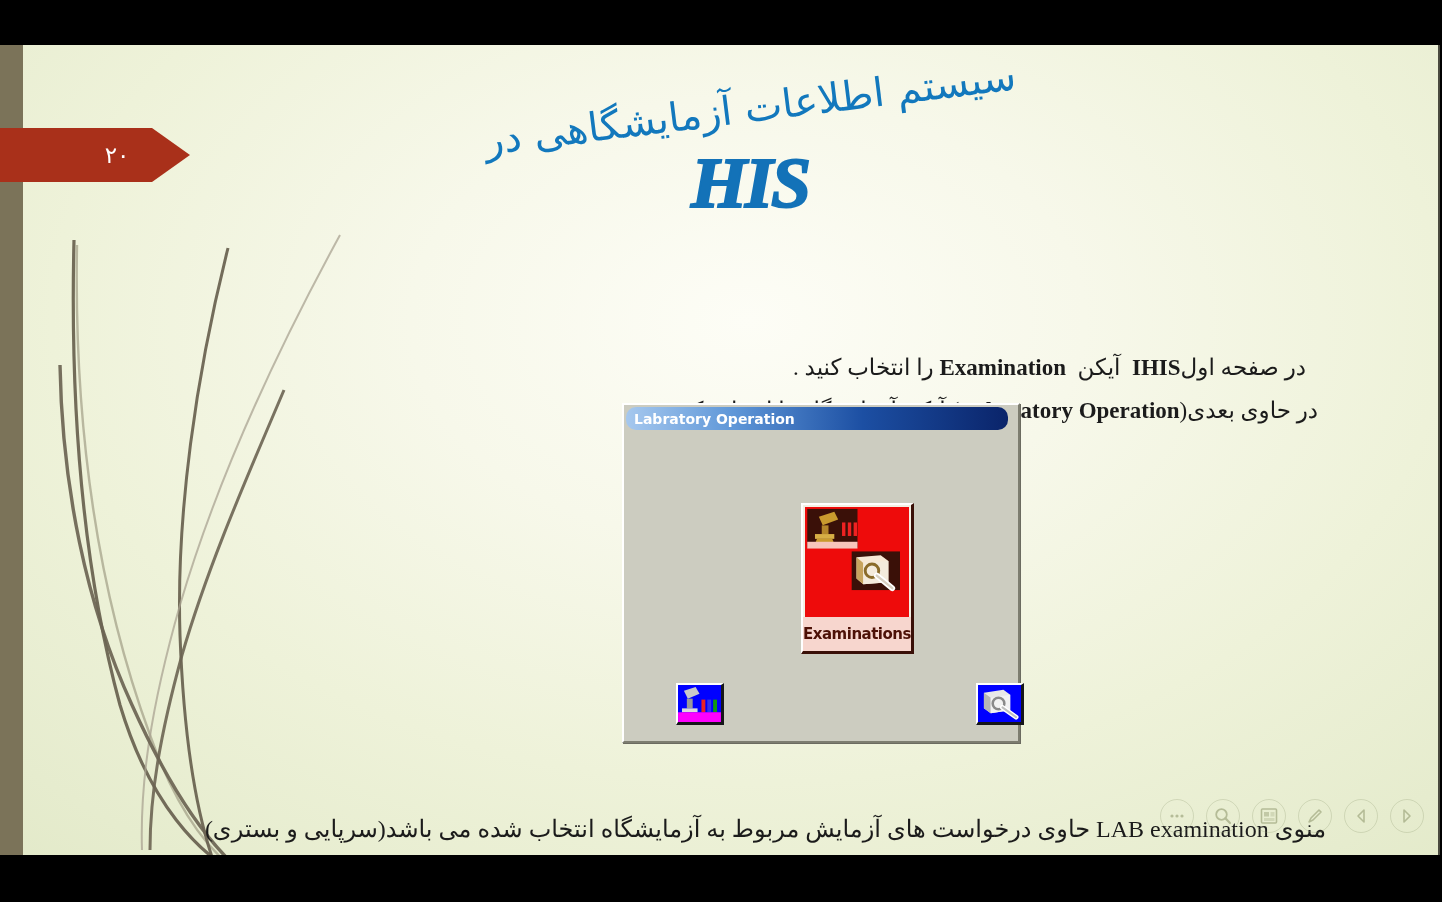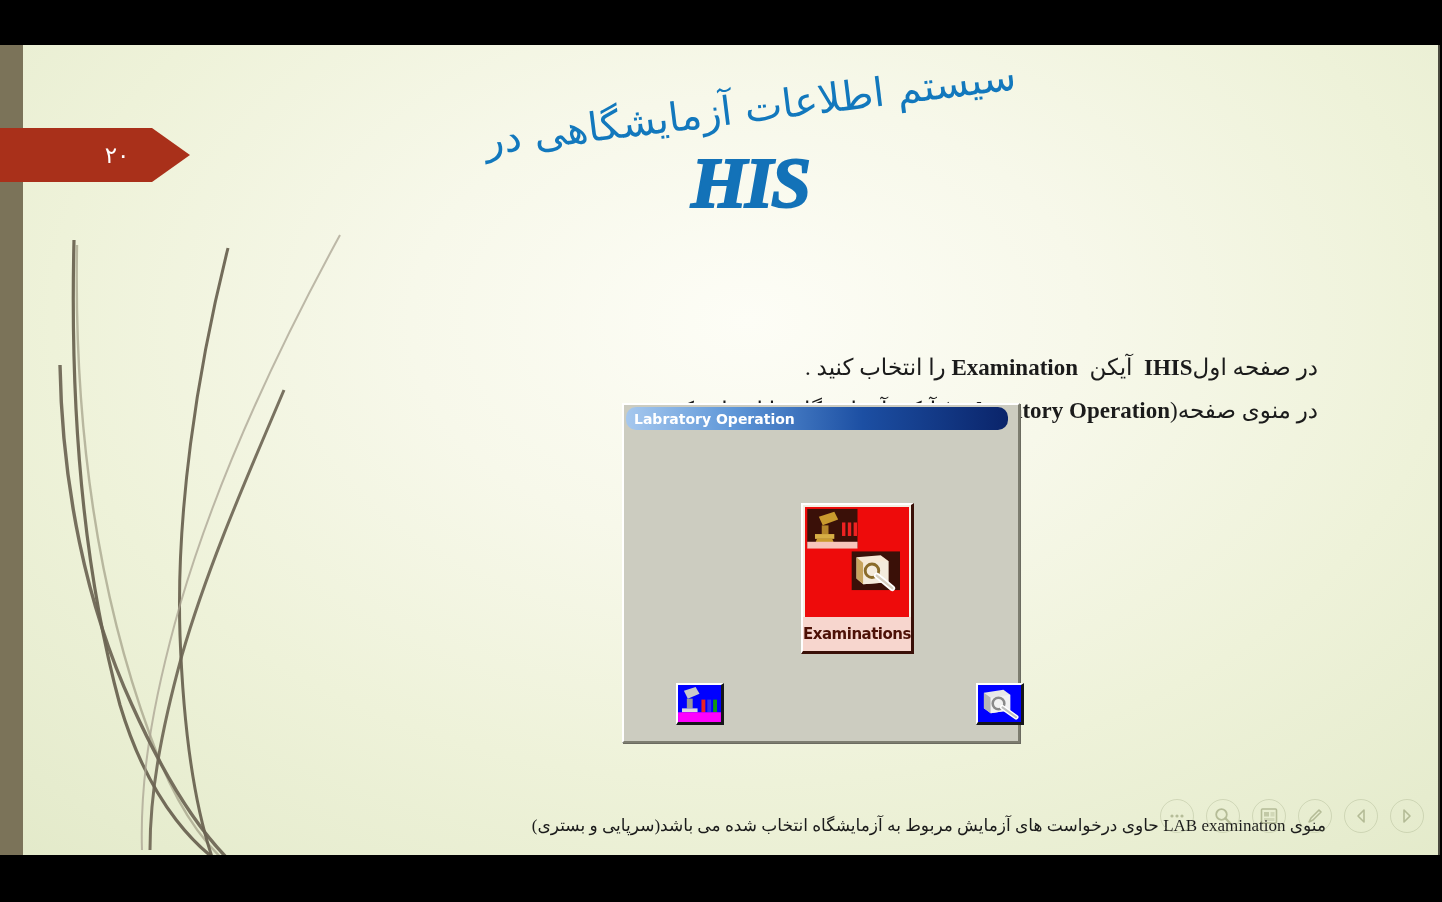--- a/index.html
+++ b/index.html
@@ -86,25 +86,25 @@
   
   .body-line{
     position:absolute;
     direction:rtl;
     text-align:right;
     color:#1b1b1b;
     font-family:"Liberation Serif", serif;
     font-size:23px;
     white-space:nowrap;
   }
-  #line-1{ right:120px; top:309px; }
+  #line-1{ right:132px; top:309px; }
   #line-2{ right:120px; top:352px; }
   #line-3{
     right:112px; top:770px;
-    font-size:17px;
+    font-size:24px;
     white-space:nowrap;
   }
   .en{
     font-family:"Liberation Serif", serif;
     font-weight:bold;
     direction:ltr;
     unicode-bidi:embed;
   }
   #line-3 .en{ font-weight:normal; }
 
@@ -230,21 +230,21 @@
     </div>
 
     <div id="line-1" class="body-line">
       <span>در صفحه اول</span><span class="en">IHIS</span>&nbsp;
       <span>آیکن</span>&nbsp;
       <span class="en">Examination</span>
       <span>را انتخاب کنید .</span>
     </div>
 
     <div id="line-2" class="body-line">
-      <span>در منوی صفحه(</span><span class="en">Laboratory Operation</span><span>) آیکن آزمایشگاه را انتخاب کنید.</span>
+      <span>در حاوی بعدی(</span><span class="en">Laboratory Operation</span><span>) آیکن آزمایشگاه را انتخاب کنید.</span>
     </div>
 
     <div id="dialog">
       <div id="dialog-titlebar">
         <span id="dialog-title">Labratory Operation</span>
       </div>
       <div id="dialog-body">
 
         <div id="exam-icon">
           <div id="exam-icon-art">

